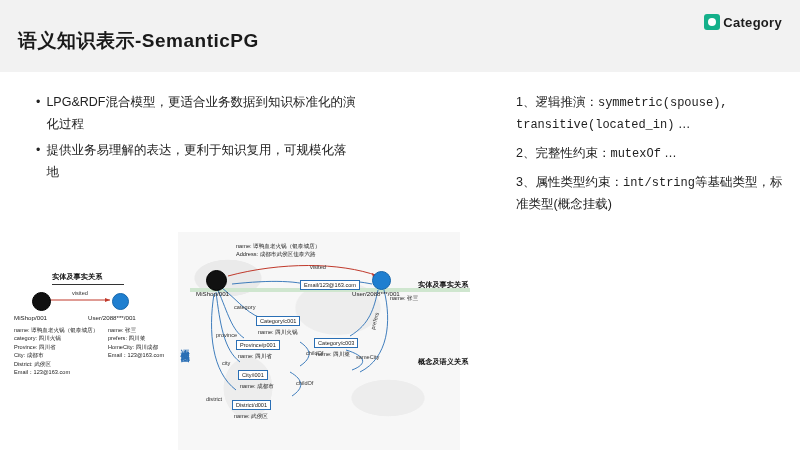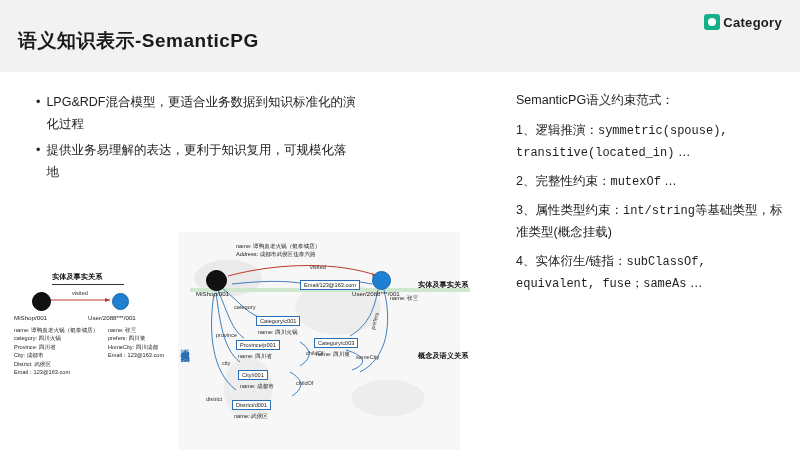--- a/index.html
+++ b/index.html
@@ -123,33 +123,29 @@
       <span class="dot">•</span>
       <span class="btext">LPG&amp;RDF混合模型，更适合业务数据到知识标准化的演化过程</span>
     </div>
     <div class="bullet">
       <span class="dot">•</span>
       <span class="btext">提供业务易理解的表达，更利于知识复用，可规模化落地</span>
     </div>
   </div>
 
   <div class="right-col">
-    <div class="rhead">SemanticPG语义约束范式：</div>
 
     <div class="ritem">
       <span>1、逻辑推演：</span><span class="mono">symmetric(spouse), transitive(located_in)</span><span> …</span>
     </div>
     <div class="ritem">
       <span>2、完整性约束：</span><span class="mono">mutexOf</span><span> …</span>
     </div>
     <div class="ritem">
       <span>3、属性类型约束：</span><span class="mono">int/string</span><span>等基础类型，标准类型(概念挂载)</span>
-    </div>
-    <div class="ritem">
-      <span>4、实体衍生/链指：</span><span class="mono">subClassOf, equivalent, fuse；sameAs</span><span> …</span>
     </div>
   </div>
 
   <div class="figure">
     <div class="fig-bg"></div>
     <div class="map-shape"></div>
     <div class="green-band"></div>
 
     <svg class="edges">
 
@@ -172,21 +168,21 @@
       <path d="M300,110 C312,118 312,126 300,134" stroke="#2a6fb5" stroke-width=".9" fill="none"></path>
       <path d="M290,140 C304,148 304,156 292,164" stroke="#2a6fb5" stroke-width=".9" fill="none"></path>
 
       <path d="M346,118 C366,124 368,132 352,138" stroke="#2a6fb5" stroke-width=".9" fill="none"></path>
     </svg>
 
     <div class="sec-label" style="left:52px;top:40px;">实体及事实关系</div>
     <div class="underline" style="left:52px;top:52px;width:72px;"></div>
 
     <div class="sec-label" style="left:418px;top:48px;">实体及事实关系</div>
-    <div class="sec-label" style="left:418px;top:119px;">概念及语义关系</div>
+    <div class="sec-label" style="left:418px;top:125px;">概念及语义关系</div>
 
     <div class="vert-label" style="left:180px;top:110px;">语义属性图</div>
 
     <div class="node-black" style="left:32px;top:60px;"></div>
     <div class="nlabel" style="left:14px;top:82px;">MiShop/001</div>
     <div class="node-blue" style="left:112px;top:61px;"></div>
     <div class="nlabel" style="left:88px;top:82px;">User/2088***/001</div>
     <div class="edge-label" style="left:72px;top:58px;">visited</div>
 
     <div class="propbox" style="left:14px;top:94px;">

